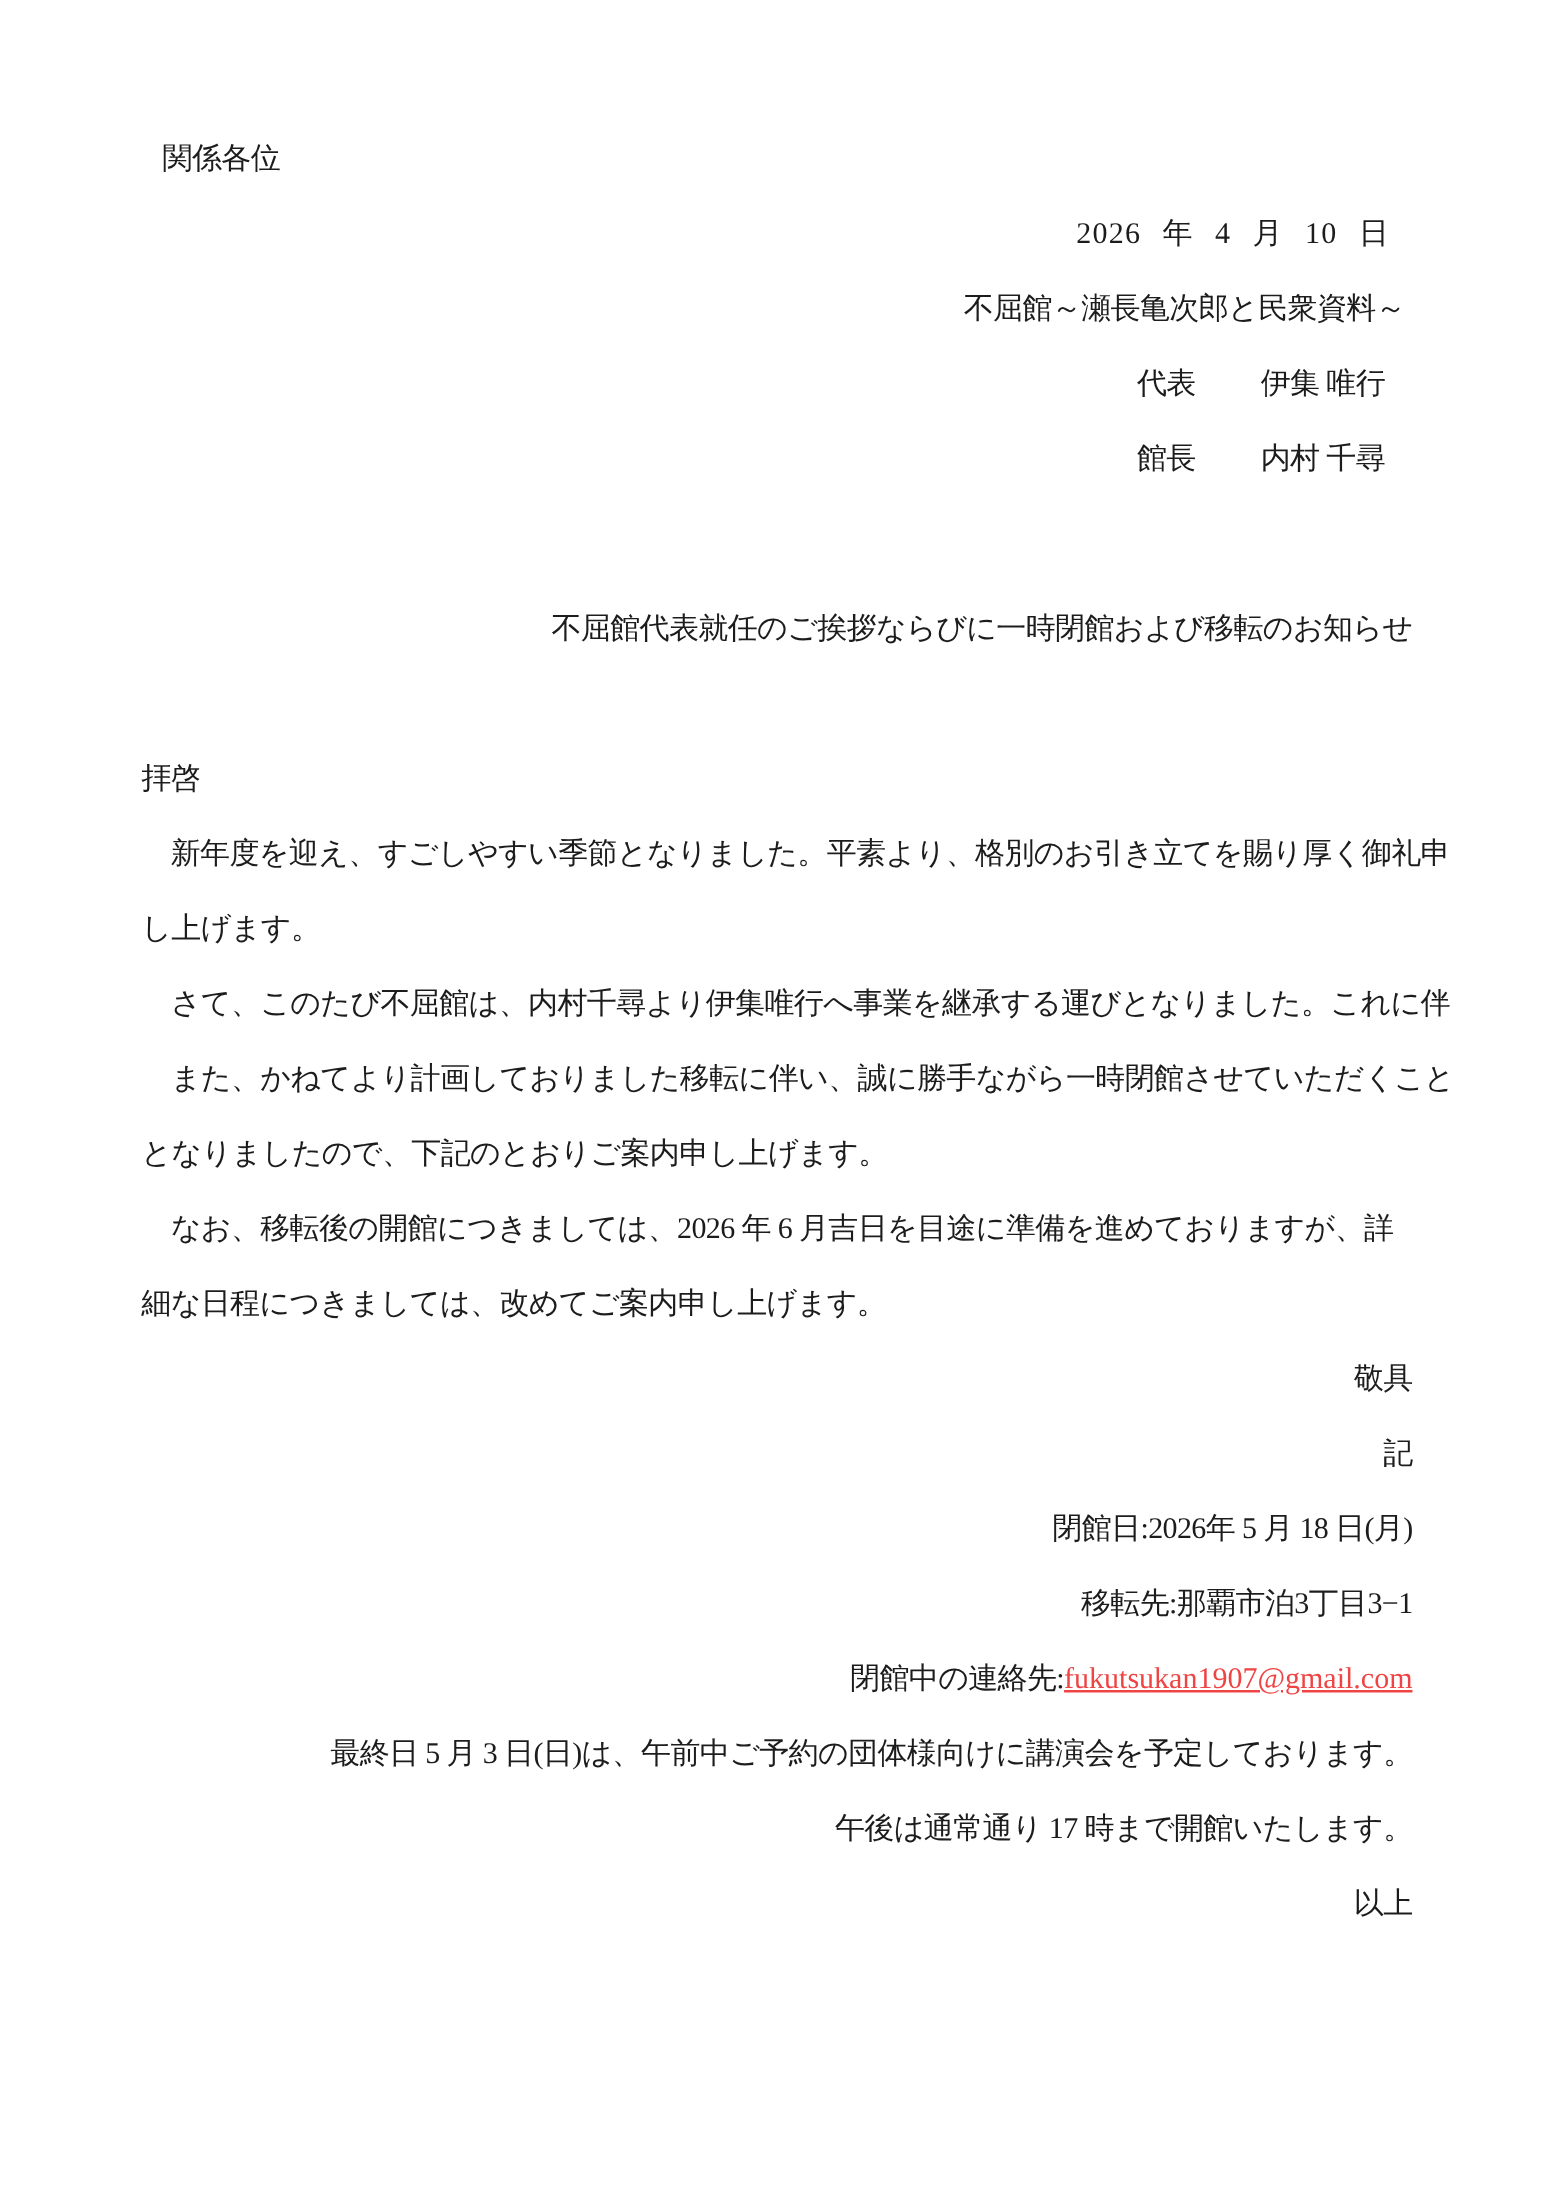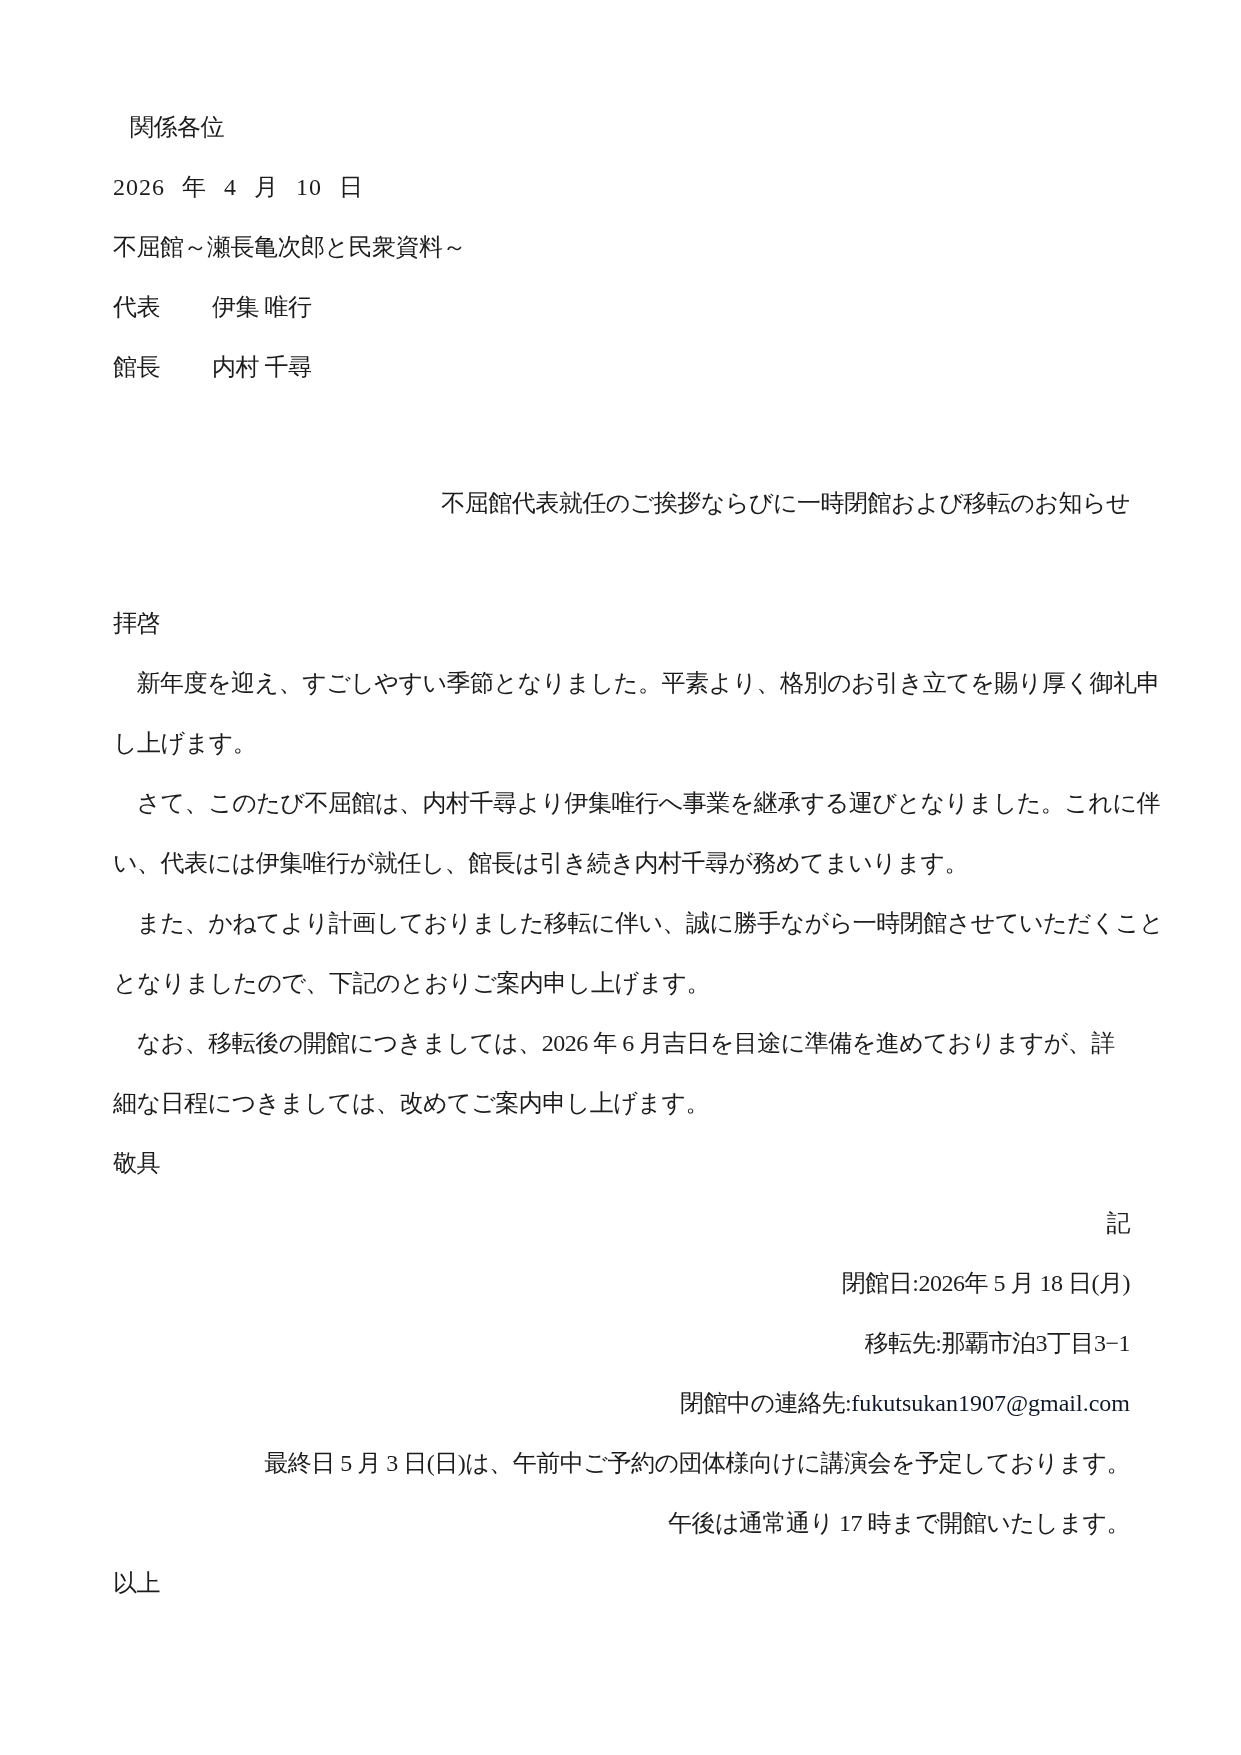--- a/index.html
+++ b/index.html
@@ -24,30 +24,31 @@
     padding-top:97px;
     font-size:24px;
   }
   .line{
     line-height:60px;
     height:60px;
     white-space:nowrap;
     letter-spacing:-0.5px;
   }
   .spacer{height:60px;}
-  .align-right{}
+  .align-right{text-align:right;}
   .align-center{text-align:right;}
   .recipient{padding-left:17px;}
   .date-line{padding-right:18px;letter-spacing:1px;word-spacing:10px;}
   .org-line{padding-right:6px;}
   .name-line{padding-right:22px;}
   .name-gap{display:inline-block;width:52px;}
   .subject-line{margin-top:16px;}
   .email-link{
-    color:#0f172a;
+    color:#ef4444;
+    text-decoration:underline;
     cursor:pointer;
     letter-spacing:0;
   }
 </style>
 </head>
 <body>
 
 <div class="page">
   <div class="doc">
 
@@ -69,21 +70,20 @@
 
     <div class="line align-center subject-line">不屈館代表就任のご挨拶ならびに一時閉館および移転のお知らせ</div>
 
     <div class="spacer"></div>
 
     <div class="line">拝啓</div>
 
     <div class="line">　新年度を迎え、すごしやすい季節となりました。平素より、格別のお引き立てを賜り厚く御礼申</div>
     <div class="line">し上げます。</div>
     <div class="line">　さて、このたび不屈館は、内村千尋より伊集唯行へ事業を継承する運びとなりました。これに伴</div>
-    <div class="line">い、代表には伊集唯行が就任し、館長は引き続き内村千尋が務めてまいります。</div>
     <div class="line">　また、かねてより計画しておりました移転に伴い、誠に勝手ながら一時閉館させていただくこと</div>
     <div class="line">となりましたので、下記のとおりご案内申し上げます。</div>
     <div class="line">　なお、移転後の開館につきましては、2026 年 6 月吉日を目途に準備を進めておりますが、詳</div>
     <div class="line">細な日程につきましては、改めてご案内申し上げます。</div>
 
     <div class="line align-right">敬具</div>
 
     <div class="line align-center">記</div>
 
     <div class="line align-center">閉館日:2026年 5 月 18 日(月)</div>

